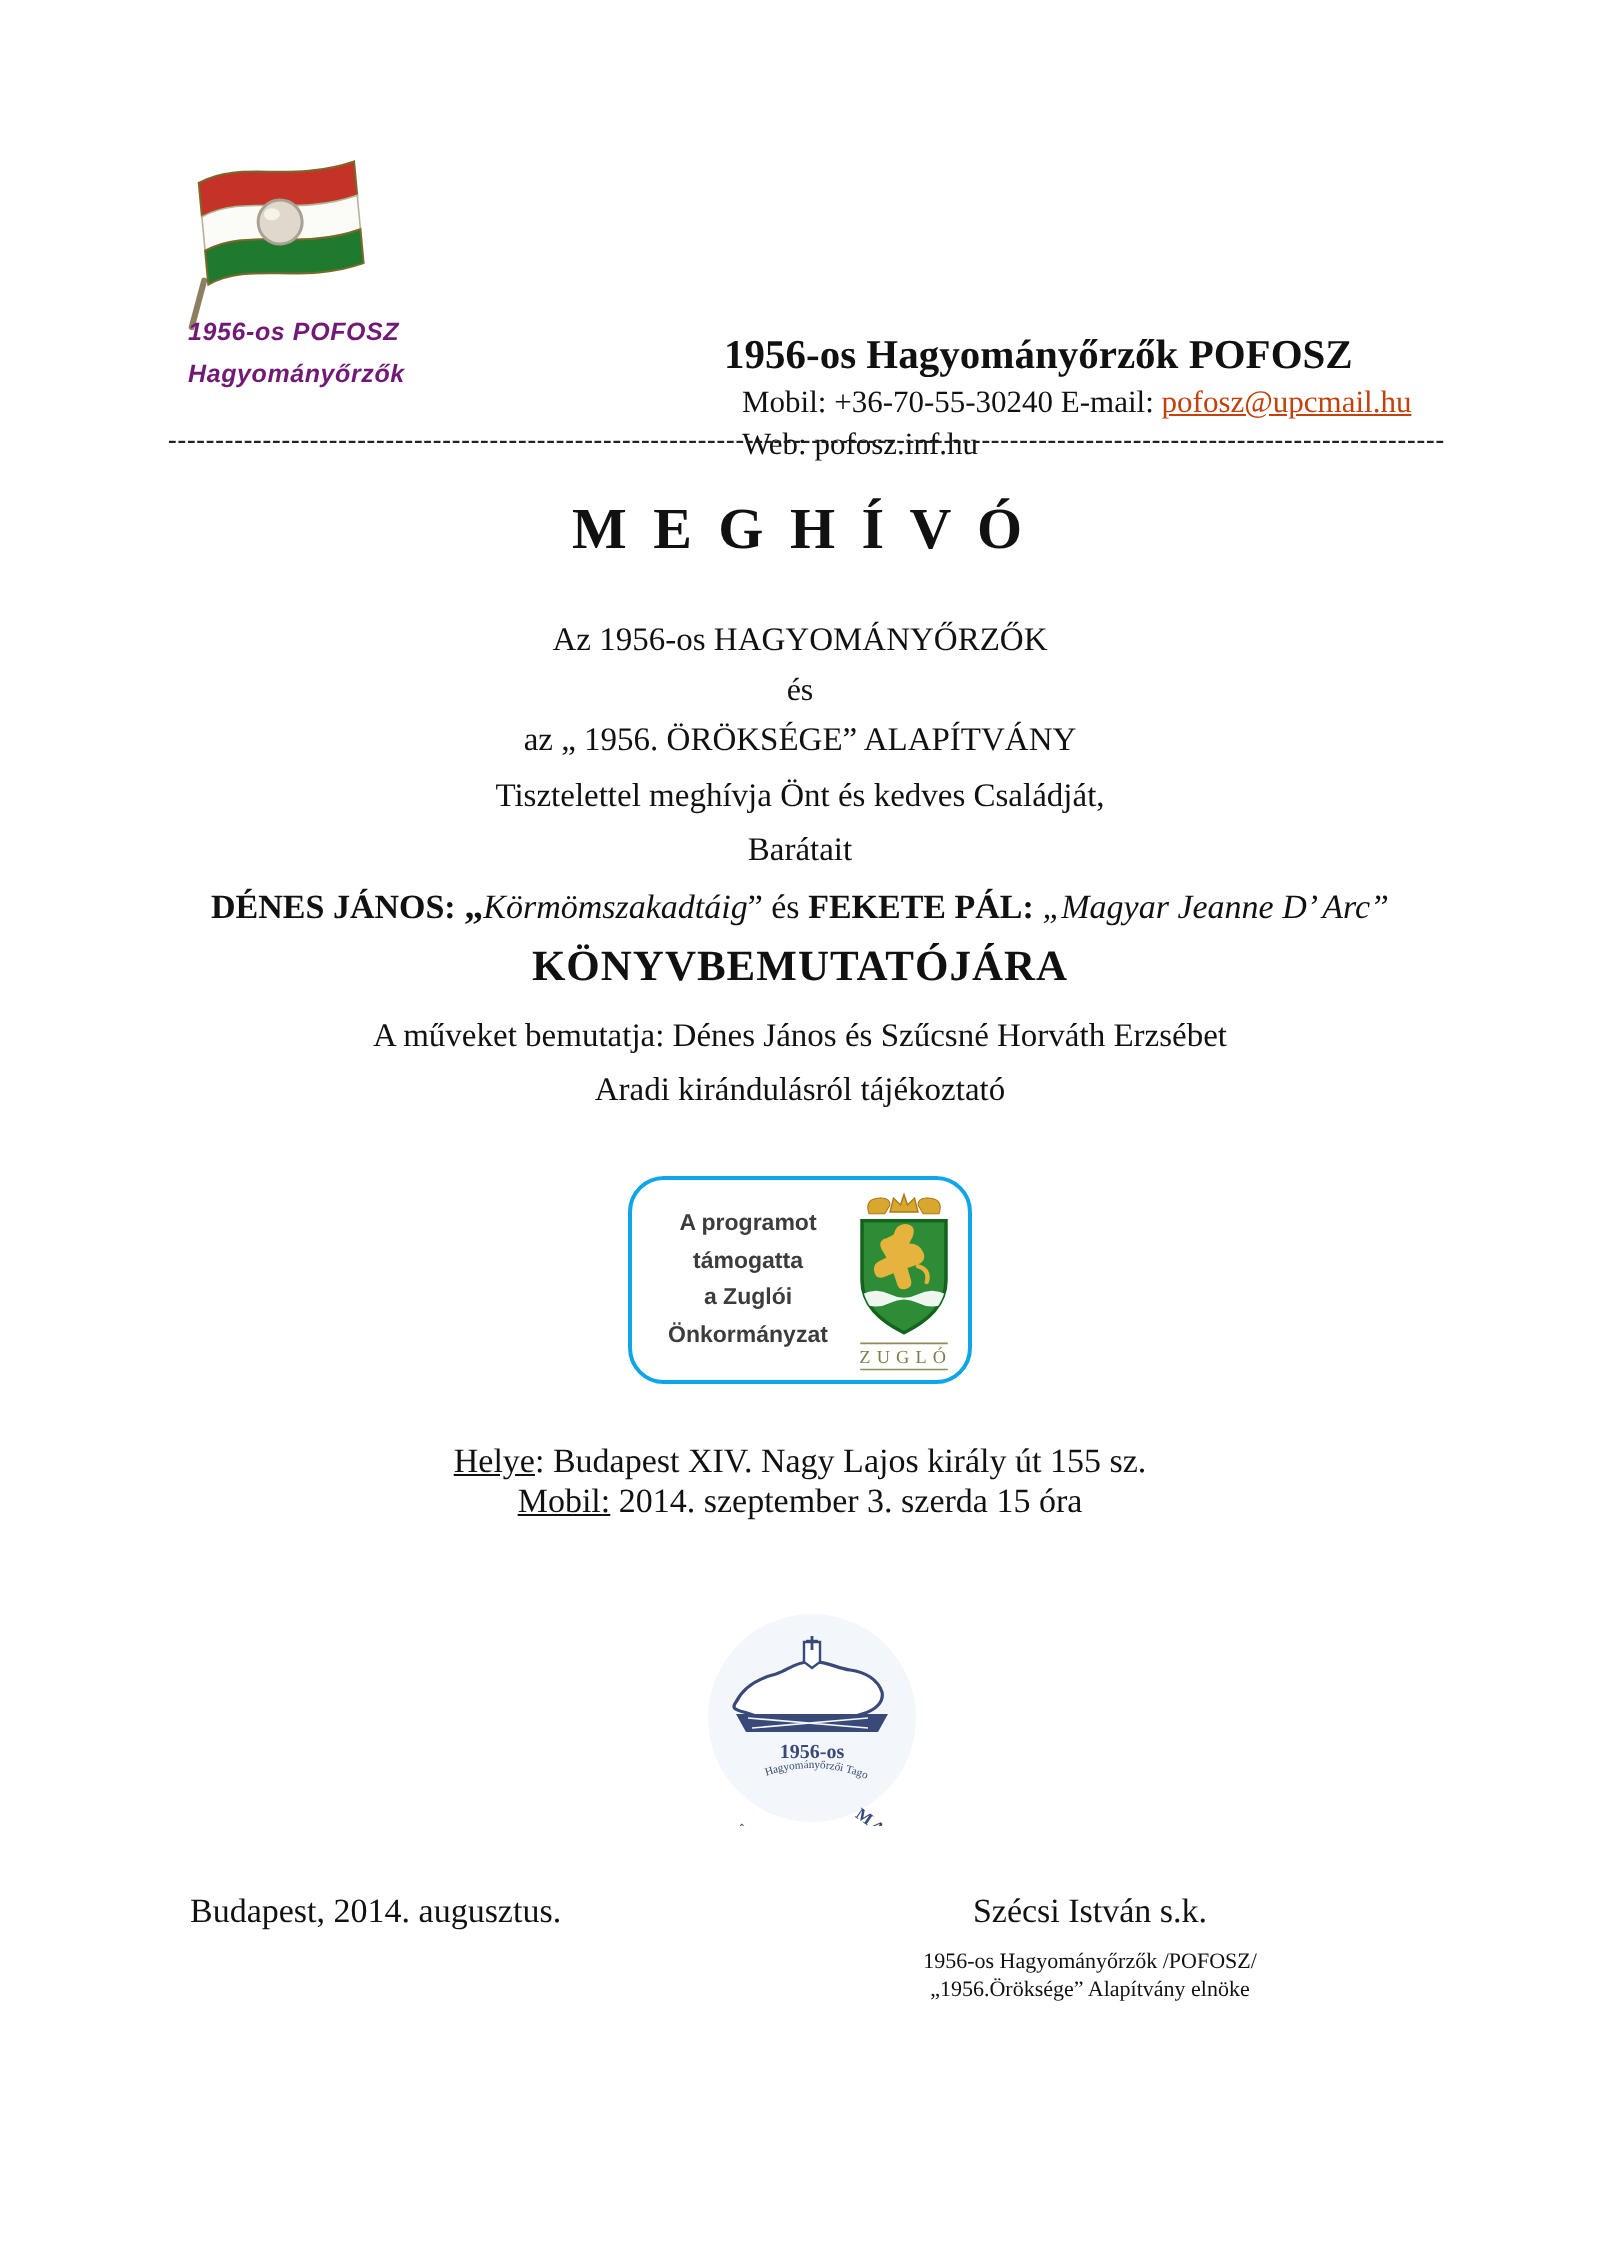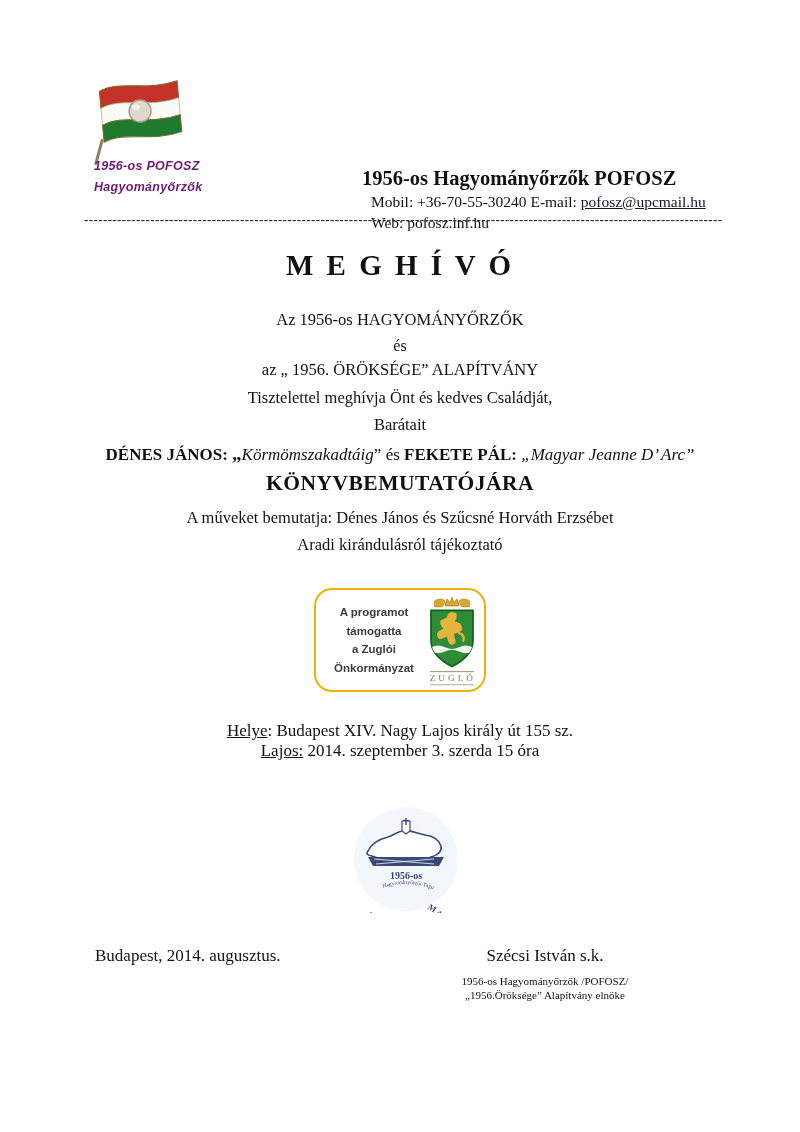--- a/index.html
+++ b/index.html
@@ -14,21 +14,21 @@
   .pin-caption {
     position:absolute; left:94px; top:156px;
     font-family:"Liberation Sans", sans-serif;
     font-style:italic; font-weight:bold; font-size:12.5px; line-height:21px;
     color:#701a75; letter-spacing:0.3px;
   }
   .org { position:absolute; left:362px; top:125px; width:378px;margin-top:40px; }
   .org-title { font-weight:bold; font-size:20.5px; line-height:26px; white-space:nowrap; }
   .org-line { font-size:15.5px; line-height:21px; white-space:nowrap; }
   .org-line.indent { margin-left:9px; }
-  .email-link { color:#0f172a; text-decoration:underline; }
+  .email-link { color:#c2410c; text-decoration:underline; }
   .sep {
     position:absolute; left:84px; top:212px; width:638px; height:18px;
     overflow:hidden; white-space:nowrap;
     font-weight:bold; font-size:13px; letter-spacing:0.4px; color:#222;
   }
   
   .c { position:absolute; left:0; width:100%; text-align:center; }
   .doc-title { top:249px; font-weight:bold; font-size:29px; letter-spacing:3px; }
   .l1 { top:310px; font-size:16.5px; }
   .l2 { top:337px; font-size:16px; }
@@ -38,21 +38,21 @@
   .authors { top:443px; font-size:17px; }
   .authors .b { font-weight:bold; }
   .authors .bq { font-weight:bold; font-size:19px; }
   .authors .it { font-style:italic;margin-top:16px; }
   .event-title { top:471px; font-weight:bold; font-size:21.5px; letter-spacing:0.5px; }
   .presenters { top:508px; font-size:16.5px; }
   .extra { top:535px; font-size:16.5px; }
   
   .sponsor {
     position:absolute; left:314px; top:588px; width:168px; height:100px;
-    border:2px solid #eab308; border-radius:18px;
+    border:2px solid #0ea5e9; border-radius:18px;
     display:flex; align-items:center; background:#fff;
   }
   .sponsor-text {
     width:94px; padding-left:11px; text-align:center;
     font-family:"Liberation Sans", sans-serif;
     font-weight:bold; font-size:11.5px; line-height:18.5px; color:#3c3c3c;
   }
   .zuglo-svg { margin-left:3px; margin-top:2px; }
   
   .place { top:721px; font-size:17px; }
@@ -145,21 +145,21 @@
       <line x1="7" y1="88" x2="57" y2="88" stroke="#8a8a5a" stroke-width="1"></line>
       <text x="33" y="99" text-anchor="middle" font-size="10.5" letter-spacing="3.5" fill="#7d7d4e">ZUGLÓ</text>
       <line x1="7" y1="103" x2="57" y2="103" stroke="#8a8a5a" stroke-width="0.8"></line>
     </svg>
   </div>
 
   <div class="c place">
     <span class="u">Helye</span><span>: Budapest XIV. Nagy Lajos király út 155 sz.</span>
   </div>
   <div class="c time">
-    <span class="u">Lajos:</span><span> 2014. szeptember 3. szerda 15 óra</span>
+    <span class="u">Mobil:</span><span> 2014. szeptember 3. szerda 15 óra</span>
   </div>
 
   <div class="seal-wrap">
     <svg width="108" height="108" viewBox="0 0 108 108">
       <defs>
         <path id="sealRing" d="M54,98 A44,44 0 1,1 53.99,98"></path>
         <path id="sealSub" d="M28,84 Q54,74 80,84"></path>
       </defs>
       <circle cx="54" cy="54" r="52" fill="#f3f6fb"></circle>
       <text font-size="8.6" font-weight="bold" fill="#3a4a78" letter-spacing="0.8">

